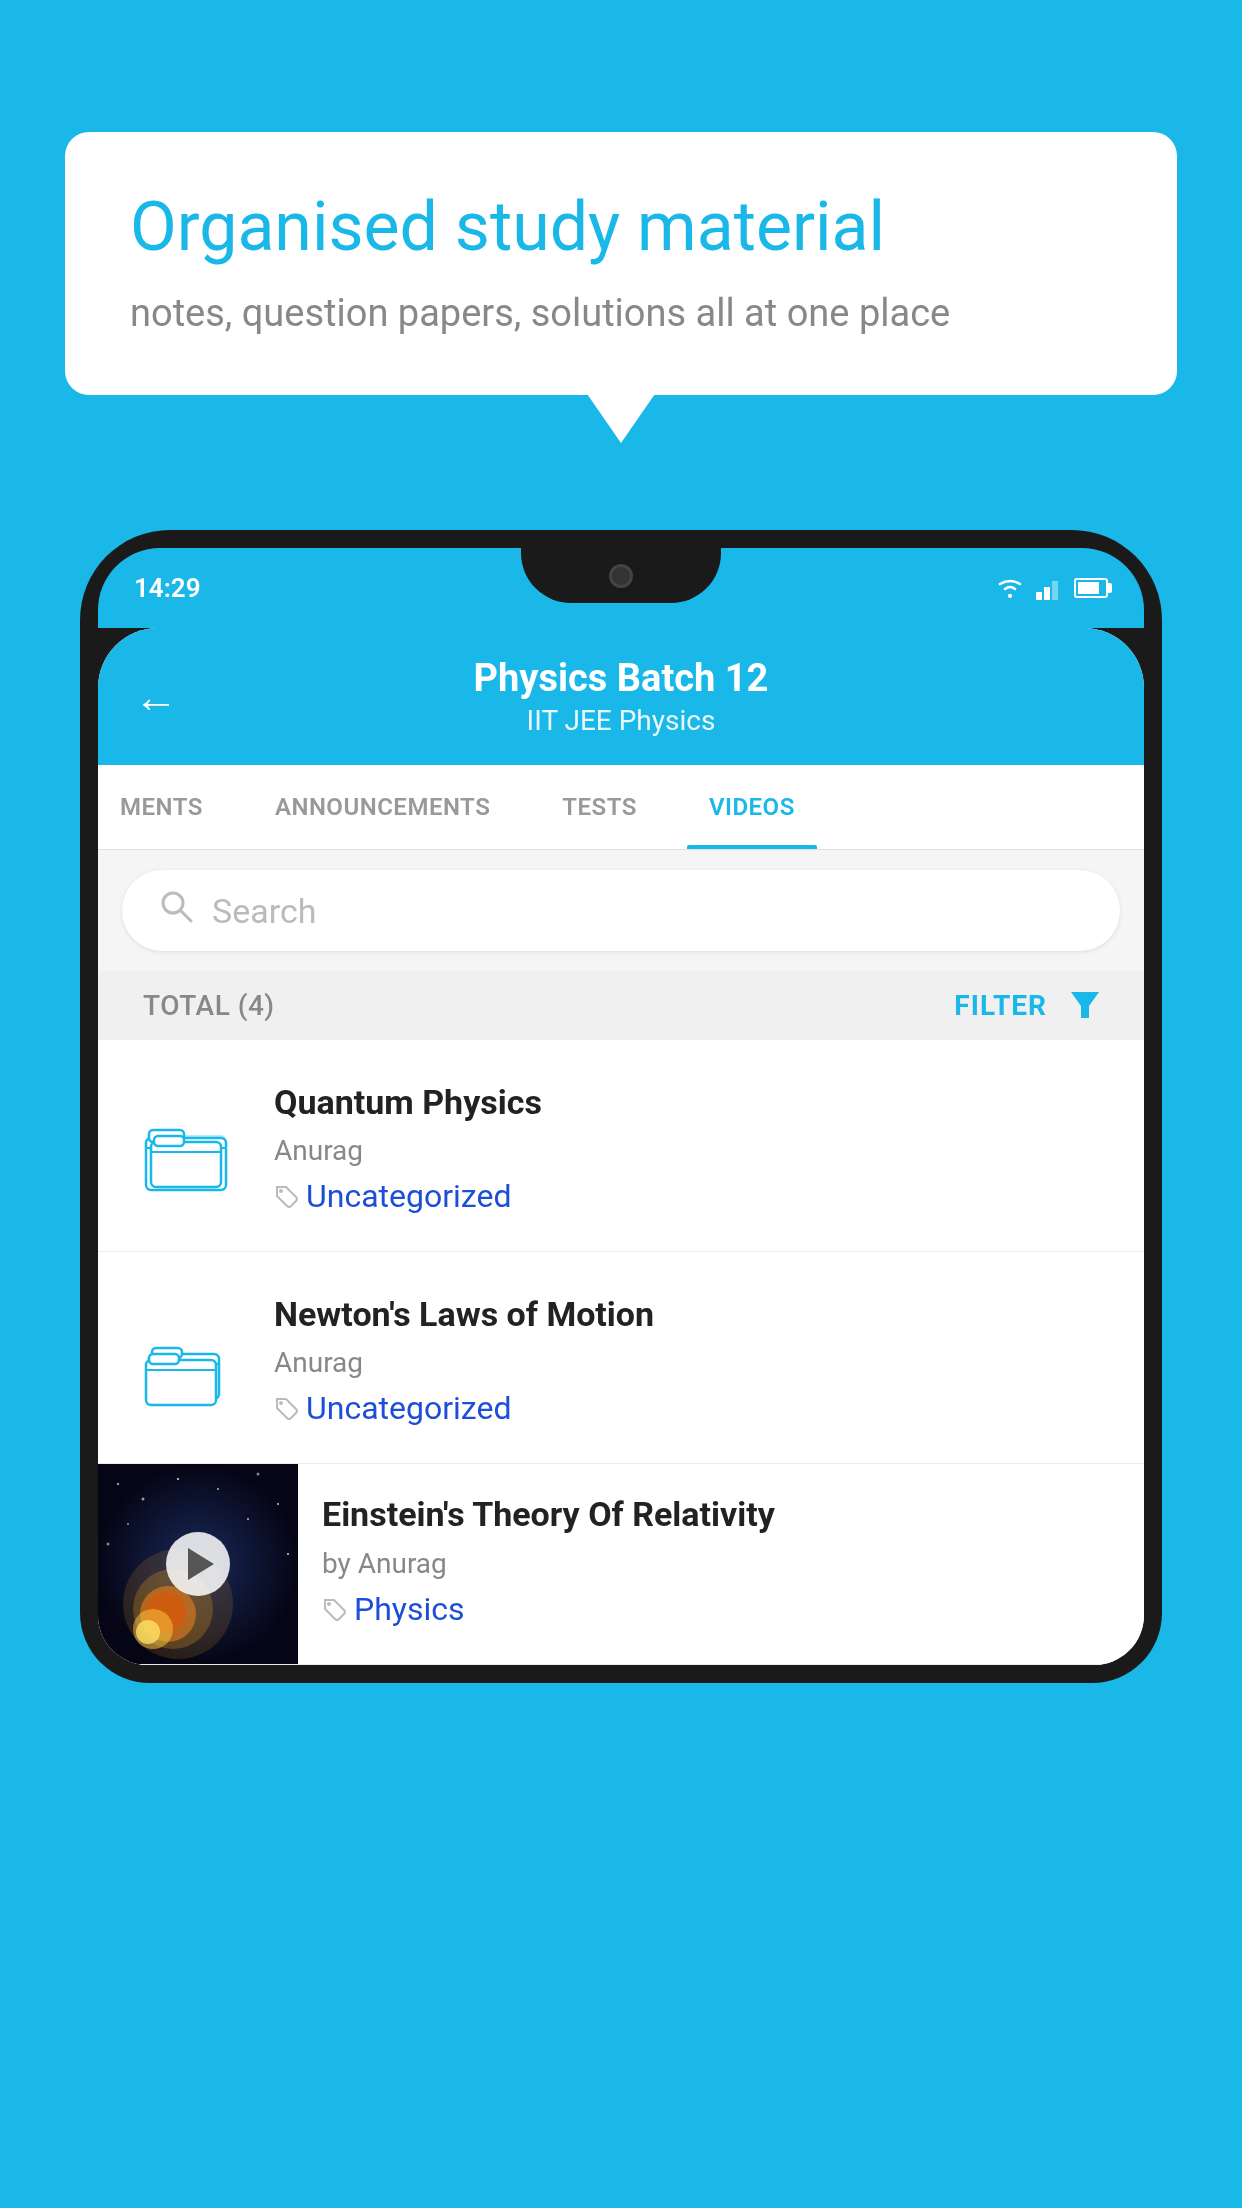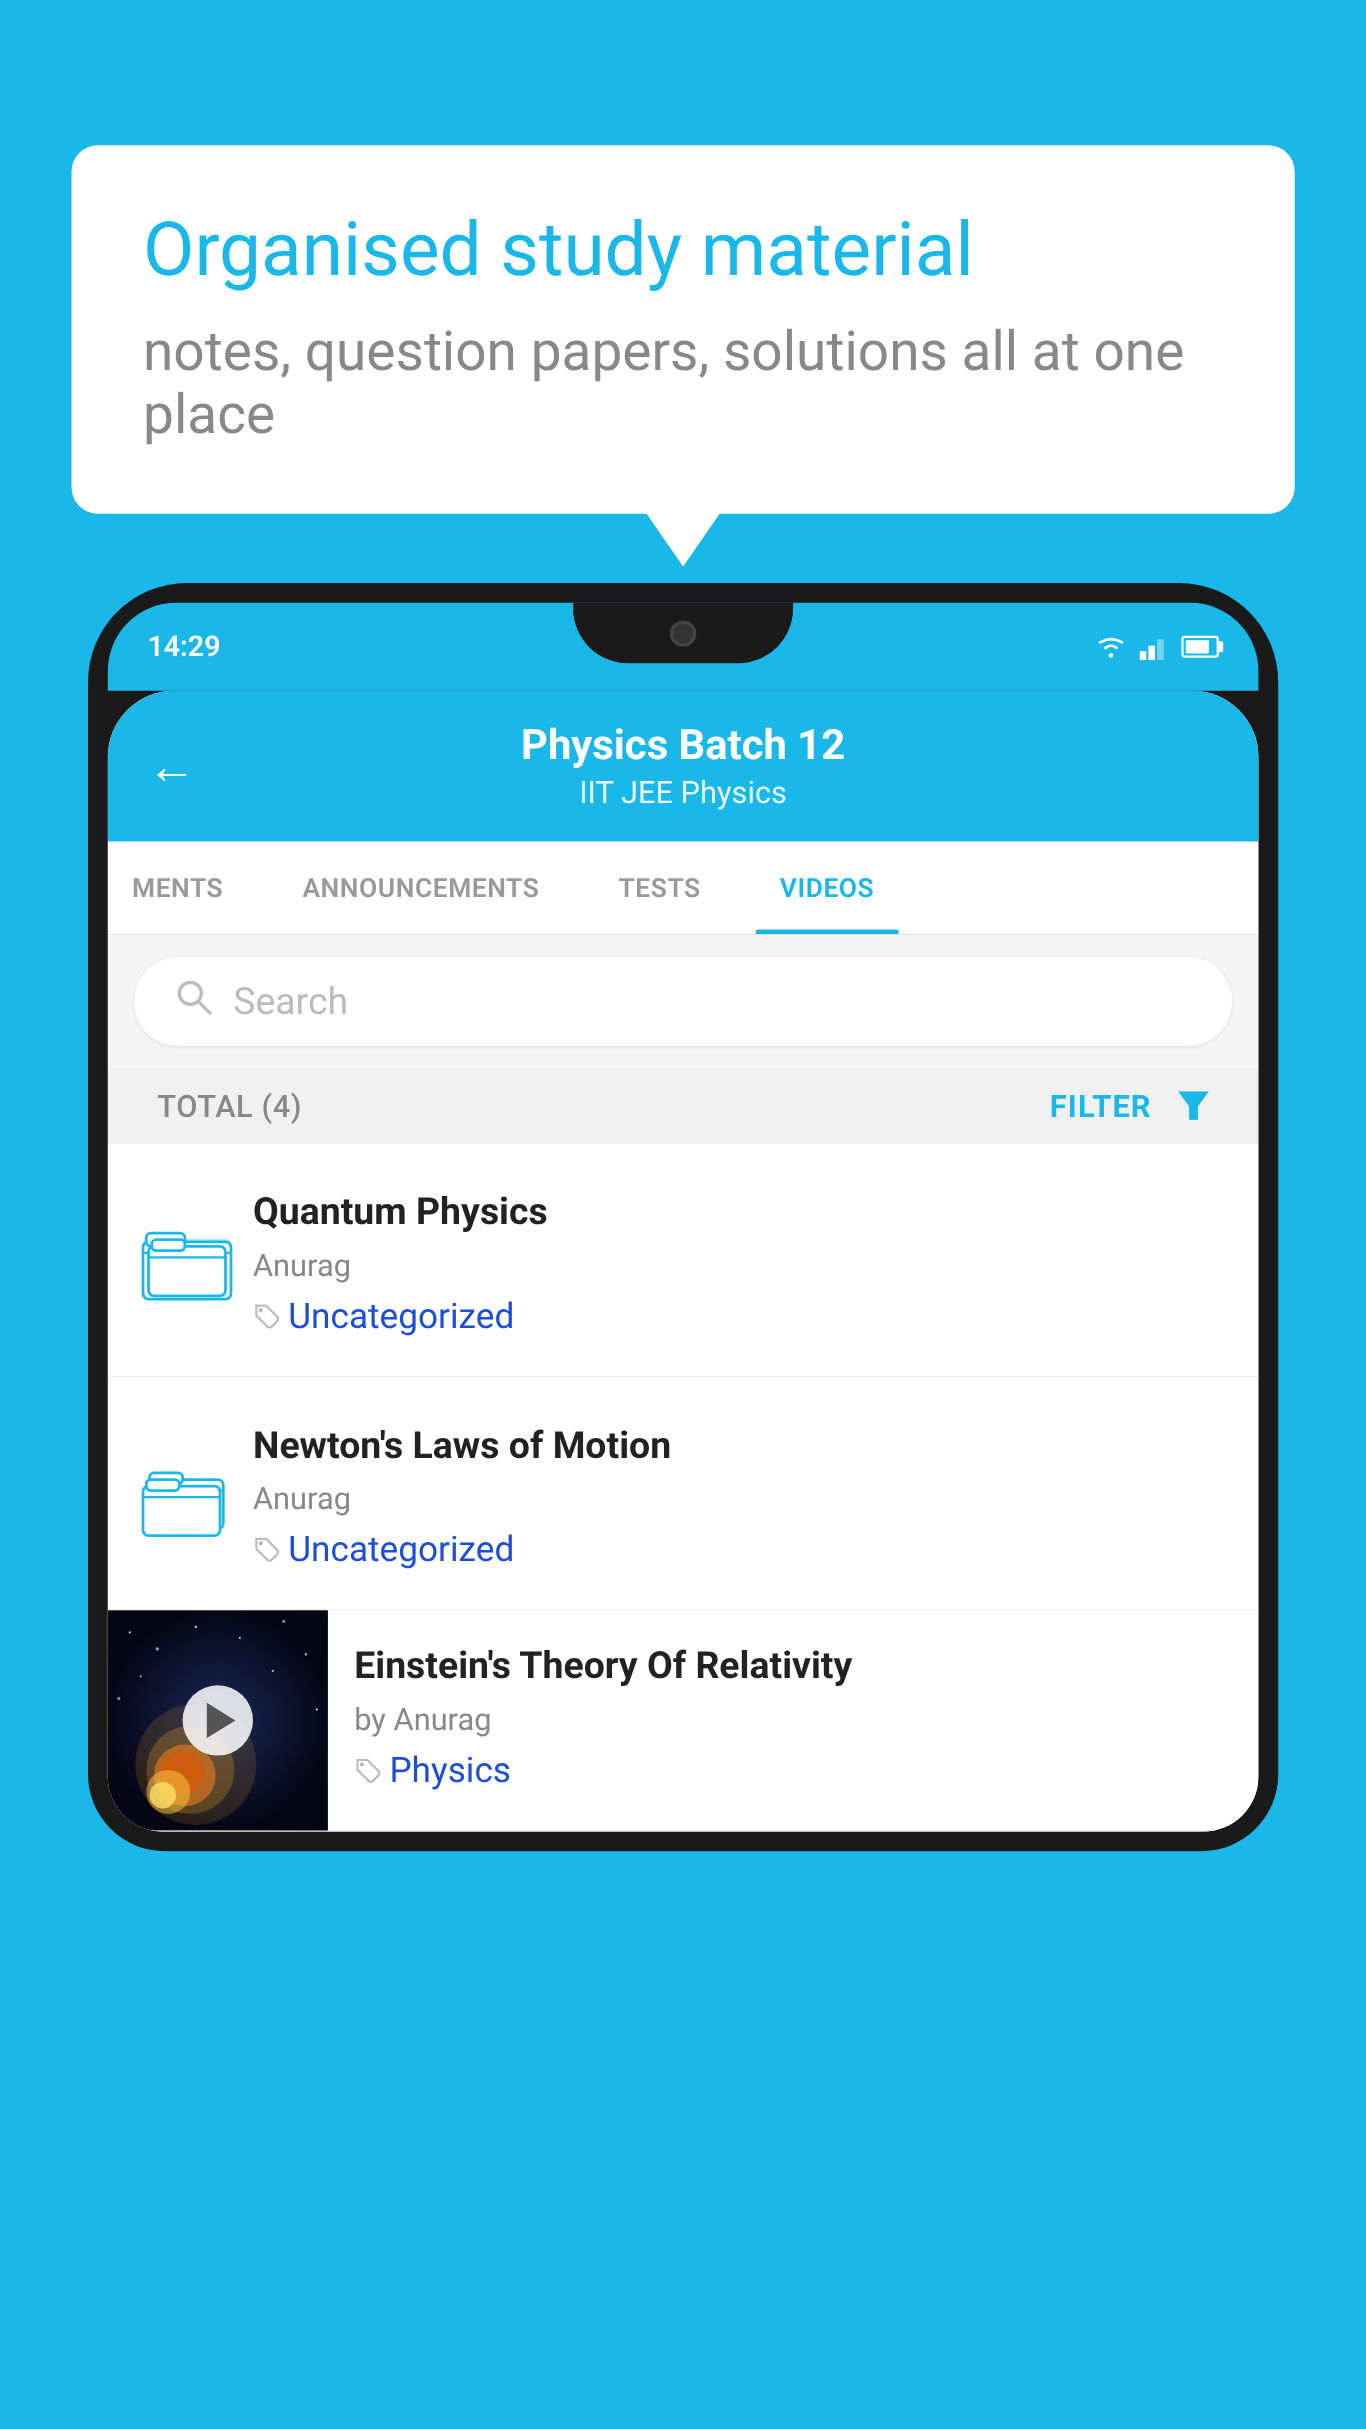--- a/index.html
+++ b/index.html
@@ -45,21 +45,21 @@
     .speech-bubble-title {
       color: #1ab8e8;
       font-size: 68px;
       font-weight: 400;
       line-height: 1.2;
       margin-bottom: 22px;
     }
 
     .speech-bubble-subtitle {
       color: #888;
-      font-size: 50px;
+      font-size: 38px;
       font-weight: 400;
     }
 
     
     .phone-wrapper {
       position: absolute;
       top: 530px;
       left: 80px;
       right: 80px;
       bottom: 0;
@@ -274,23 +274,24 @@
       cursor: pointer;
     }
 
     
     .video-list {
       background: white;
     }
 
     .video-item {
       display: flex;
-      align-items: center;
-      padding: 36px 12px;
+      align-items: flex-end;
+      padding: 36px 28px;
       border-bottom: 1px solid #ebebeb;
+      gap: 28px;
     }
 
     .video-thumb {
       width: 120px;
       height: 120px;
       flex-shrink: 0;
       display: flex;
       align-items: center;
       justify-content: center;
     }

